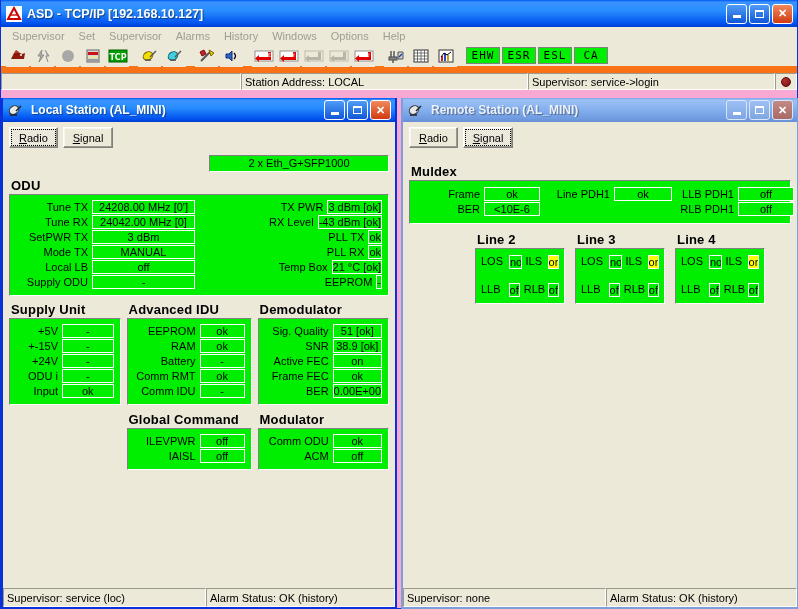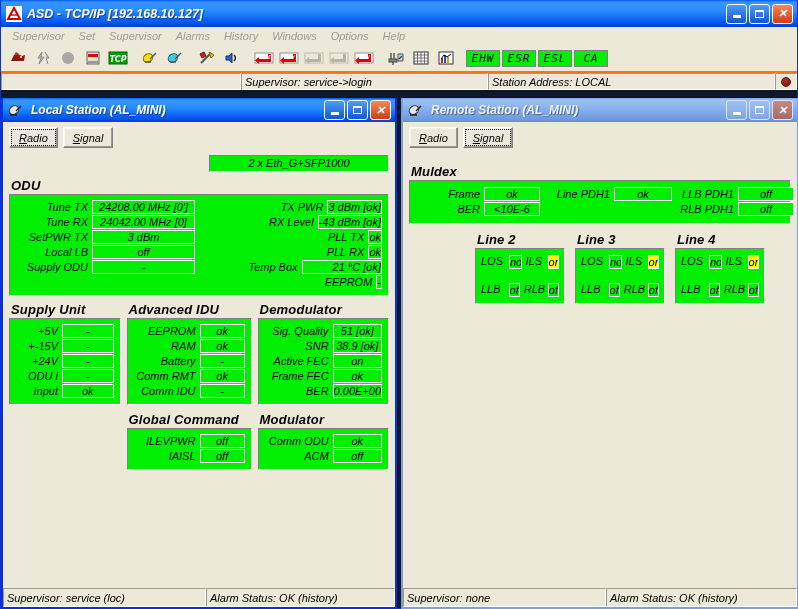--- a/index.html
+++ b/index.html
@@ -10,24 +10,23 @@
     overflow: hidden;
     font-family: "Liberation Sans", sans-serif;
     font-size: 11px;
     background: #ece9d8;
   }
 
   
   #app-window {
     position: absolute; left: 0; top: 0;
     width: 798px; height: 609px;
-    background: #0f172a;
+    background: #f9a8d4;
     border: 1px solid #0831d9;
     border-top: none;
-    font-style: italic;
   }
 
   
   .titlebar {
     height: 27px;
     background: linear-gradient(to bottom,
        #0058ee 0%, #3a93ff 8%, #288eff 40%, #0050ee 88%, #003bce 100%);
     display: flex; align-items: center;
     padding: 0 2px 0 4px;
     position: relative;
@@ -78,21 +77,21 @@
     white-space: nowrap;
     text-align: right;
   }
 
   
   .toolbar {
     height: 28px;
     display: flex; align-items: center;
     background: #ece9d8;
     padding-left: 5px;
-    border-bottom: 2px solid #f97316;
+    border-bottom: 7px solid #f97316;
   }
   .tb-btn {
     width: 23px; height: 22px;
     margin-right: 2px;
     background: #ece9d8;
     border: 1px solid #ece9d8;
     display: flex; align-items: center; justify-content: center;
     position: relative;
   }
   .tb-sep { width: 7px; }
@@ -437,22 +436,22 @@
     <span class="tb-sep"></span>
 
     <span class="status-led">EHW</span>
     <span class="status-led">ESR</span>
     <span class="status-led">ESL</span>
     <span class="status-led">CA</span>
   </div>
 
   <div class="appstatus">
     <span class="pane spacer"></span>
+    <span class="pane p3">Station Address: LOCAL</span>
     <span class="pane p2">Supervisor: service-&gt;login</span>
-    <span class="pane p3">Station Address: LOCAL</span>
     <span class="pane led-pane">
       <i class="round-led"></i>
     </span>
   </div>
 
   <div id="local-window" class="child-window">
 
     <div class="child-titlebar">
       <span class="title-icon">
         <svg width="16" height="15" viewBox="0 0 16 15">
@@ -500,20 +499,24 @@
             </div>
             <div class="fld-row">
               <span class="fld-label" style="width:76px;">Tune RX</span>
               <span class="fld-val" style="flex:1 1 auto;">24042.00 MHz  [0]</span>
             </div>
             <div class="fld-row">
               <span class="fld-label" style="width:76px;">SetPWR TX</span>
               <span class="fld-val" style="flex:1 1 auto;">3 dBm</span>
             </div>
             <div class="fld-row">
+              <span class="fld-label" style="width:76px;">Mode TX</span>
+              <span class="fld-val" style="flex:1 1 auto;">MANUAL</span>
+            </div>
+            <div class="fld-row">
               <span class="fld-label" style="width:76px;">Local LB</span>
               <span class="fld-val" style="flex:1 1 auto;">off</span>
             </div>
             <div class="fld-row">
               <span class="fld-label" style="width:76px;">Supply ODU</span>
               <span class="fld-val" style="flex:1 1 auto;">-</span>
             </div>
           </div>
           <div class="col" style="flex:1 1 0;align-items:flex-end;">
             <div class="fld-row">
@@ -527,21 +530,21 @@
             <div class="fld-row">
               <span class="fld-label" style="width:66px;">PLL TX</span>
               <span class="fld-val" style="flex:1 1 auto;">ok</span>
             </div>
             <div class="fld-row">
               <span class="fld-label" style="width:66px;">PLL RX</span>
               <span class="fld-val" style="flex:1 1 auto;">ok</span>
             </div>
             <div class="fld-row">
               <span class="fld-label" style="width:66px;">Temp Box</span>
-              <span class="fld-val" style="flex:1 1 auto;padding-left:30px;">21 °C [ok]</span>
+              <span class="fld-val" style="flex:1 1 auto;">21 °C [ok]</span>
             </div>
             <div class="fld-row">
               <span class="fld-label" style="width:66px;">EEPROM</span>
               <span class="fld-val" style="flex:1 1 auto;">-</span>
             </div>
           </div>
         </div>
       </div>
 
       <div class="row" style="gap:6px; margin-top:6px;">

